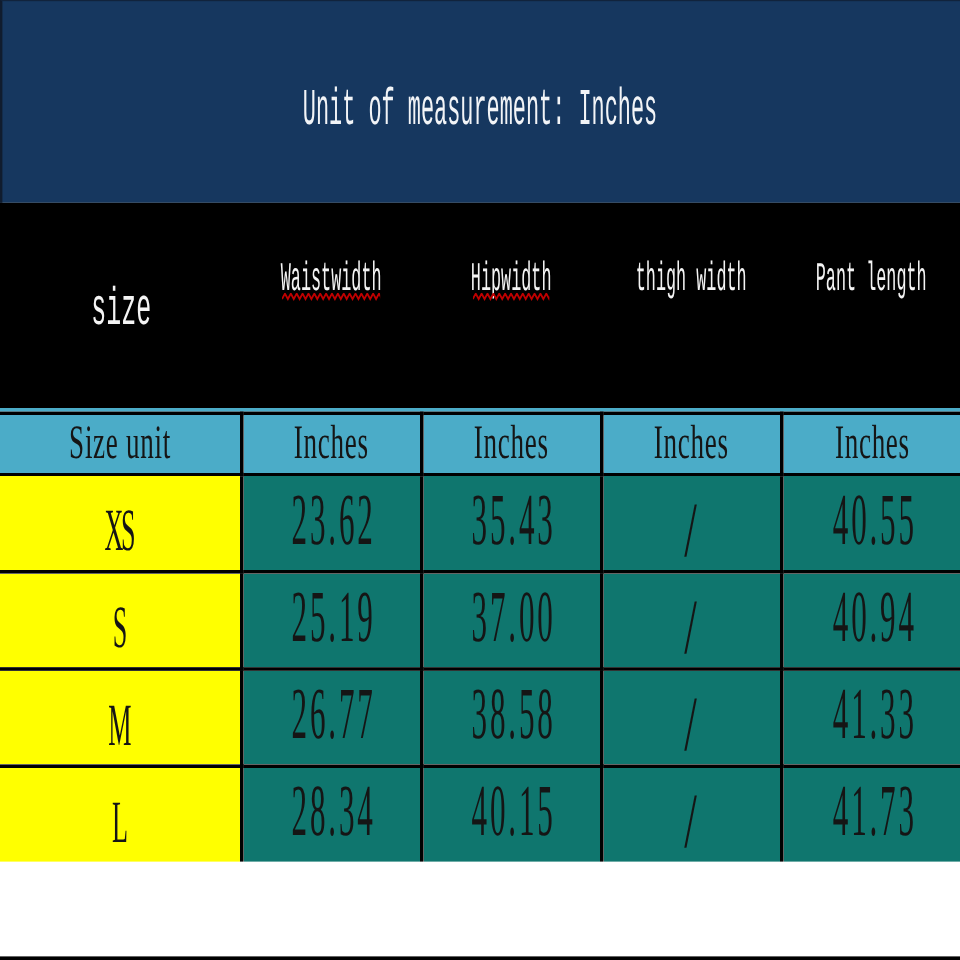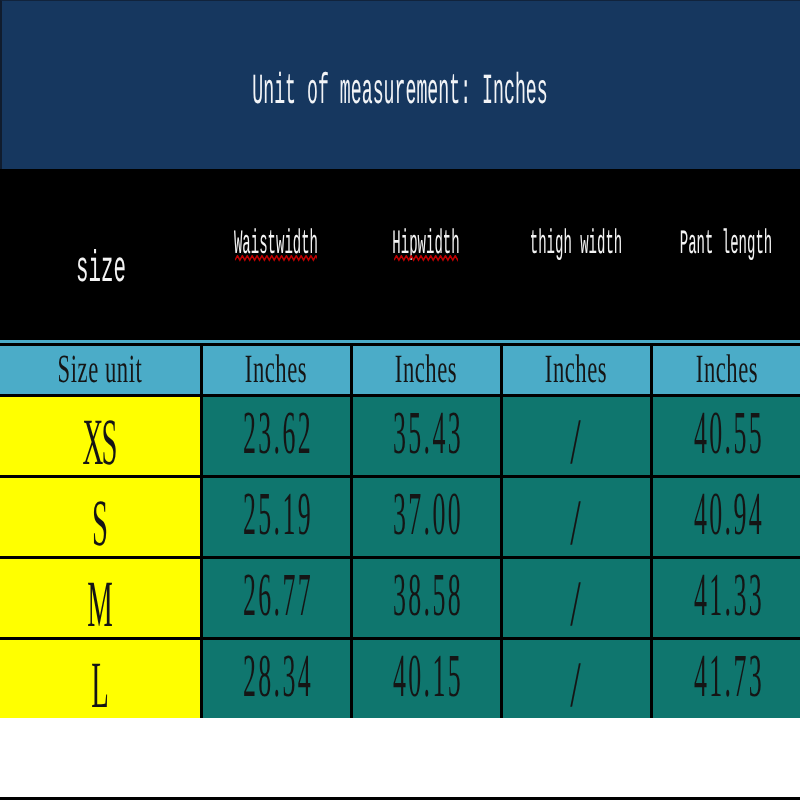--- a/index.html
+++ b/index.html
@@ -57,21 +57,21 @@
     z-index: 5;
   }
   .unitstrip {
     position: absolute;
     left: 0; top: 340px;
     width: 800px; height: 3px;
     background: #4bacc8;
   }
   .hdrlayer {
     position: absolute;
-    left: 0; top: 176px;
+    left: 0; top: 165px;
     width: 800px; height: 170px;
   }
   .hdr {
     position: absolute;
     color: #f4f4f4;
     font-size: 34px;
     line-height: 26px;
     white-space: nowrap;
     transform: translateX(-50%) scaleX(0.412);
     transform-origin: center top;
@@ -134,21 +134,21 @@
     font-size: 61px;
     line-height: 40px;
     letter-spacing: 5.5px;
   }
   .tbl tr.data td .cv { top: calc(50% - 2.5px); left: calc(50% + 2px); transform: translate(-50%, -50%) scaleX(0.425); }
   .tbl tr.data td.slash .cv { top: calc(50% + 6px); left: calc(50% + 1px); font-size: 65px; transform: translate(-50%, -50%) scaleX(0.58); }
   .tbl tr:last-child td { border-bottom: 0; }
   .tbl tr.data td.sz {
     background: #ffff00;
     font-family: "Liberation Serif", serif;
-    font-size: 66px;
+    font-size: 50px;
     line-height: 39px;
     letter-spacing: -4.5px;
   }
   .tbl tr.data td.sz .cv {
     top: calc(50% + 5.5px);
     left: calc(50% - 1px);
     transform: translate(-50%, -50%) scaleX(0.436);
   }
 </style>
 </head>

